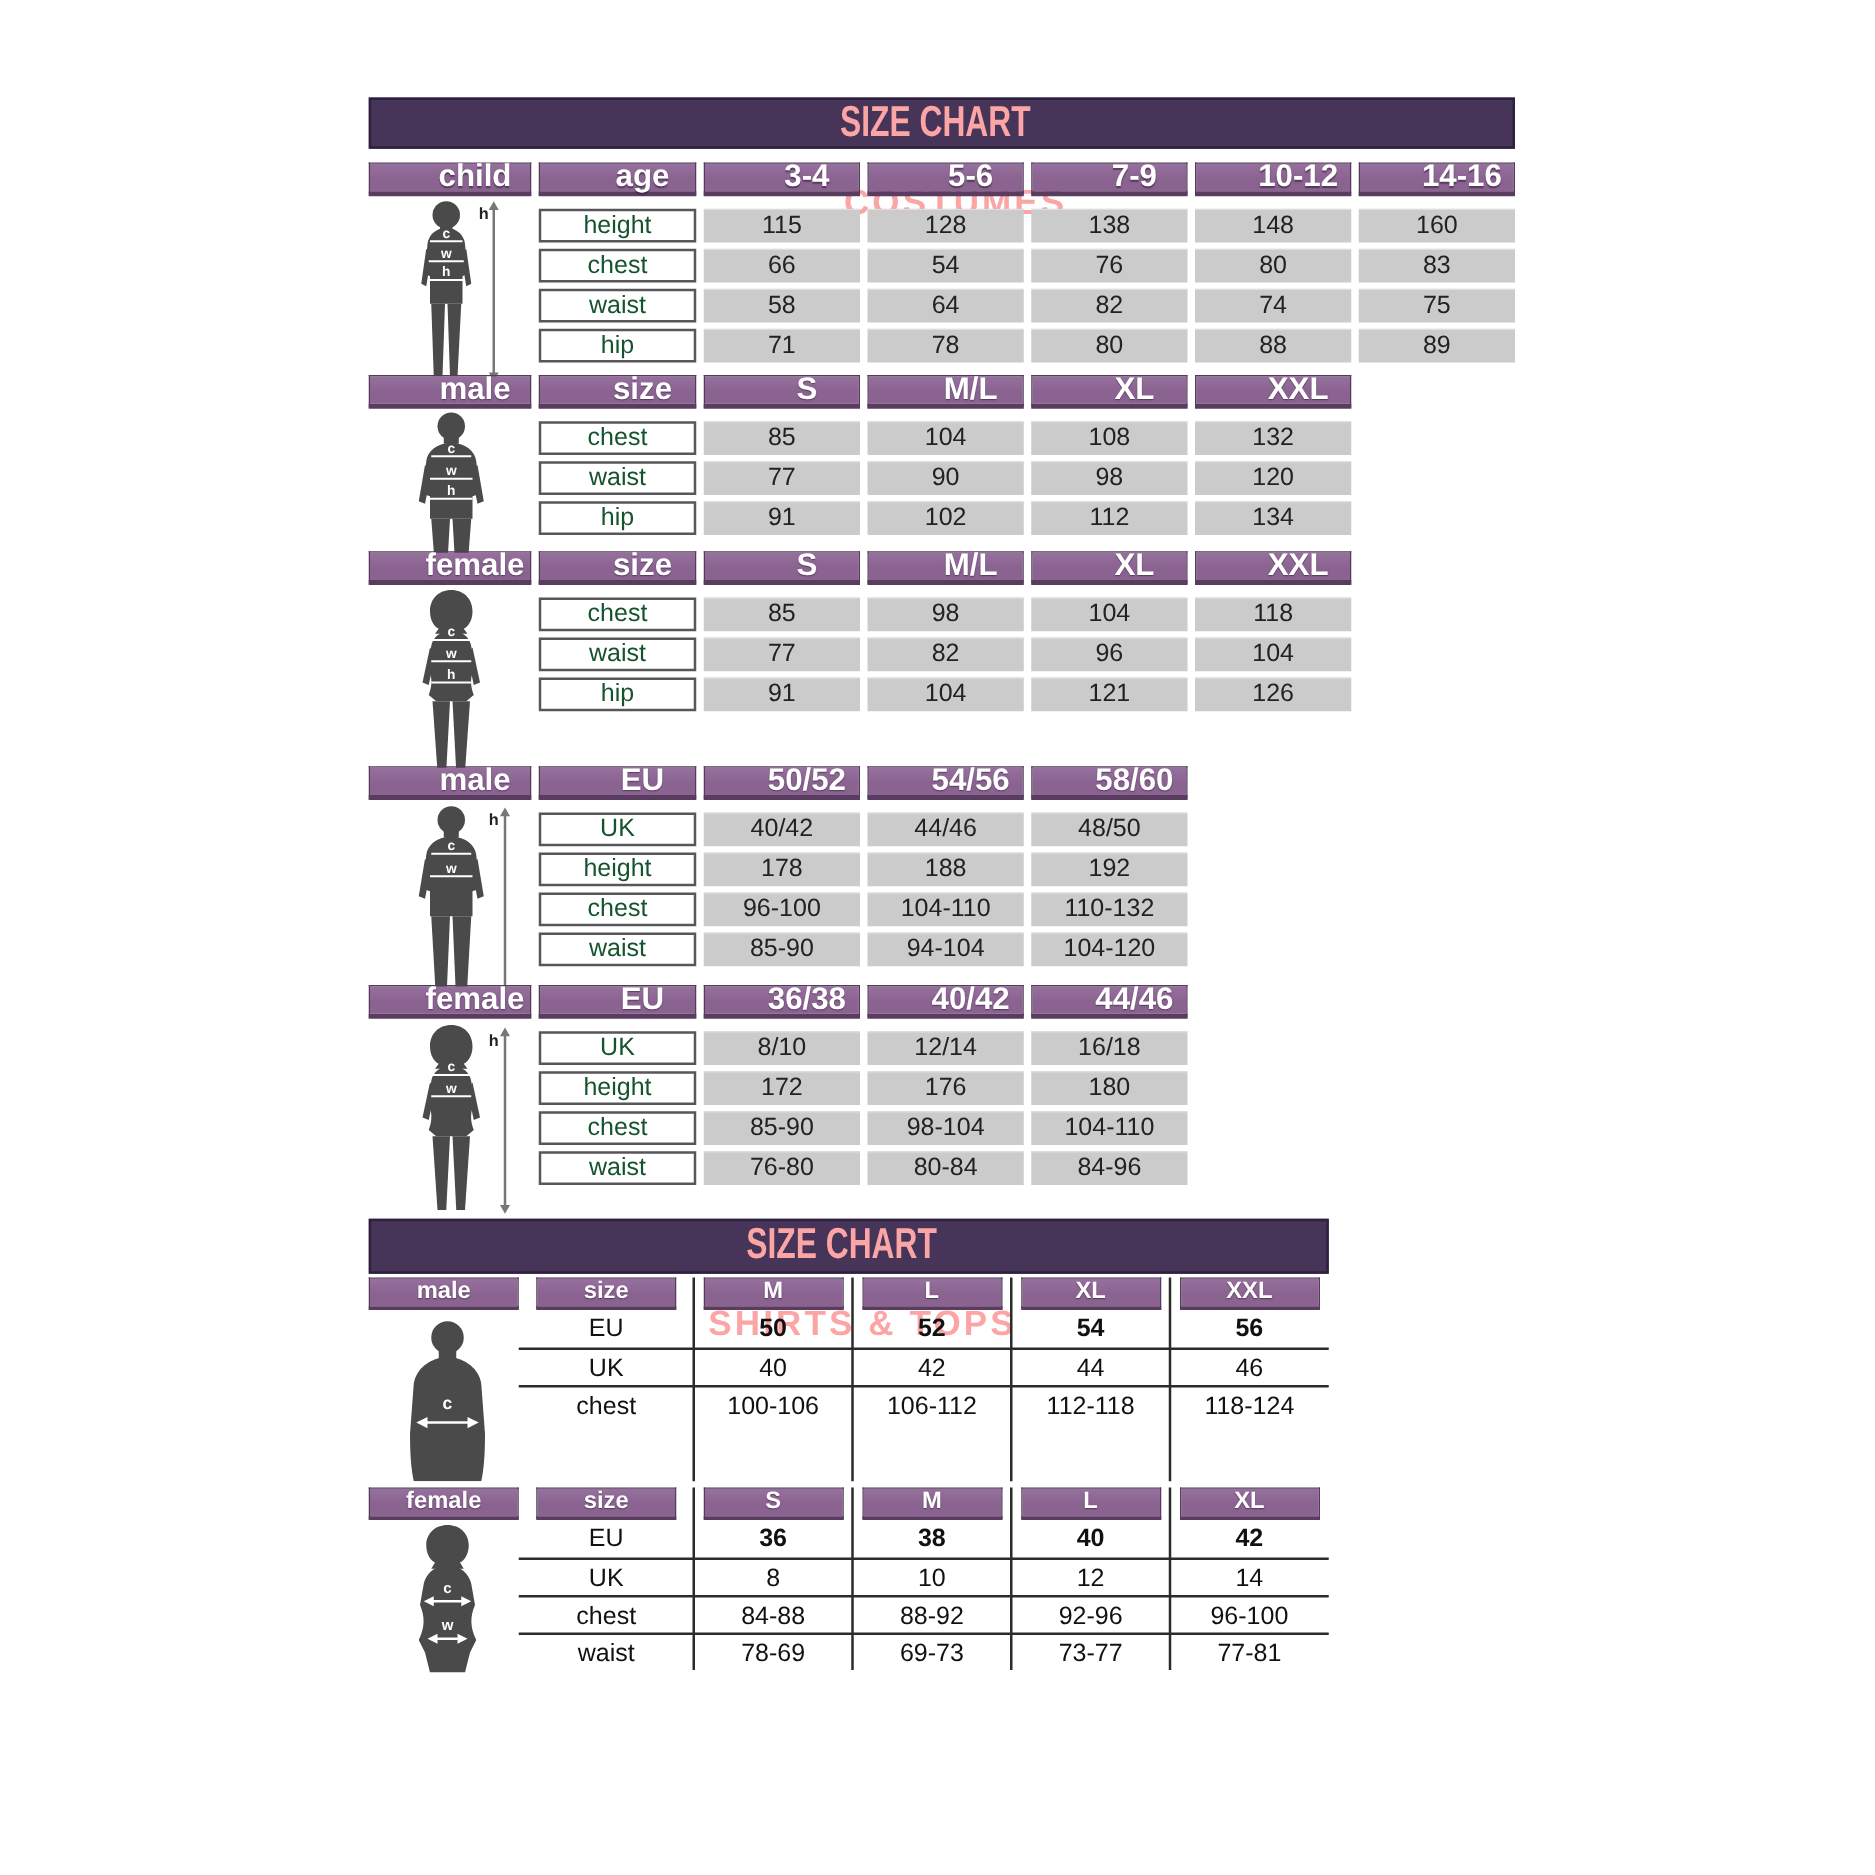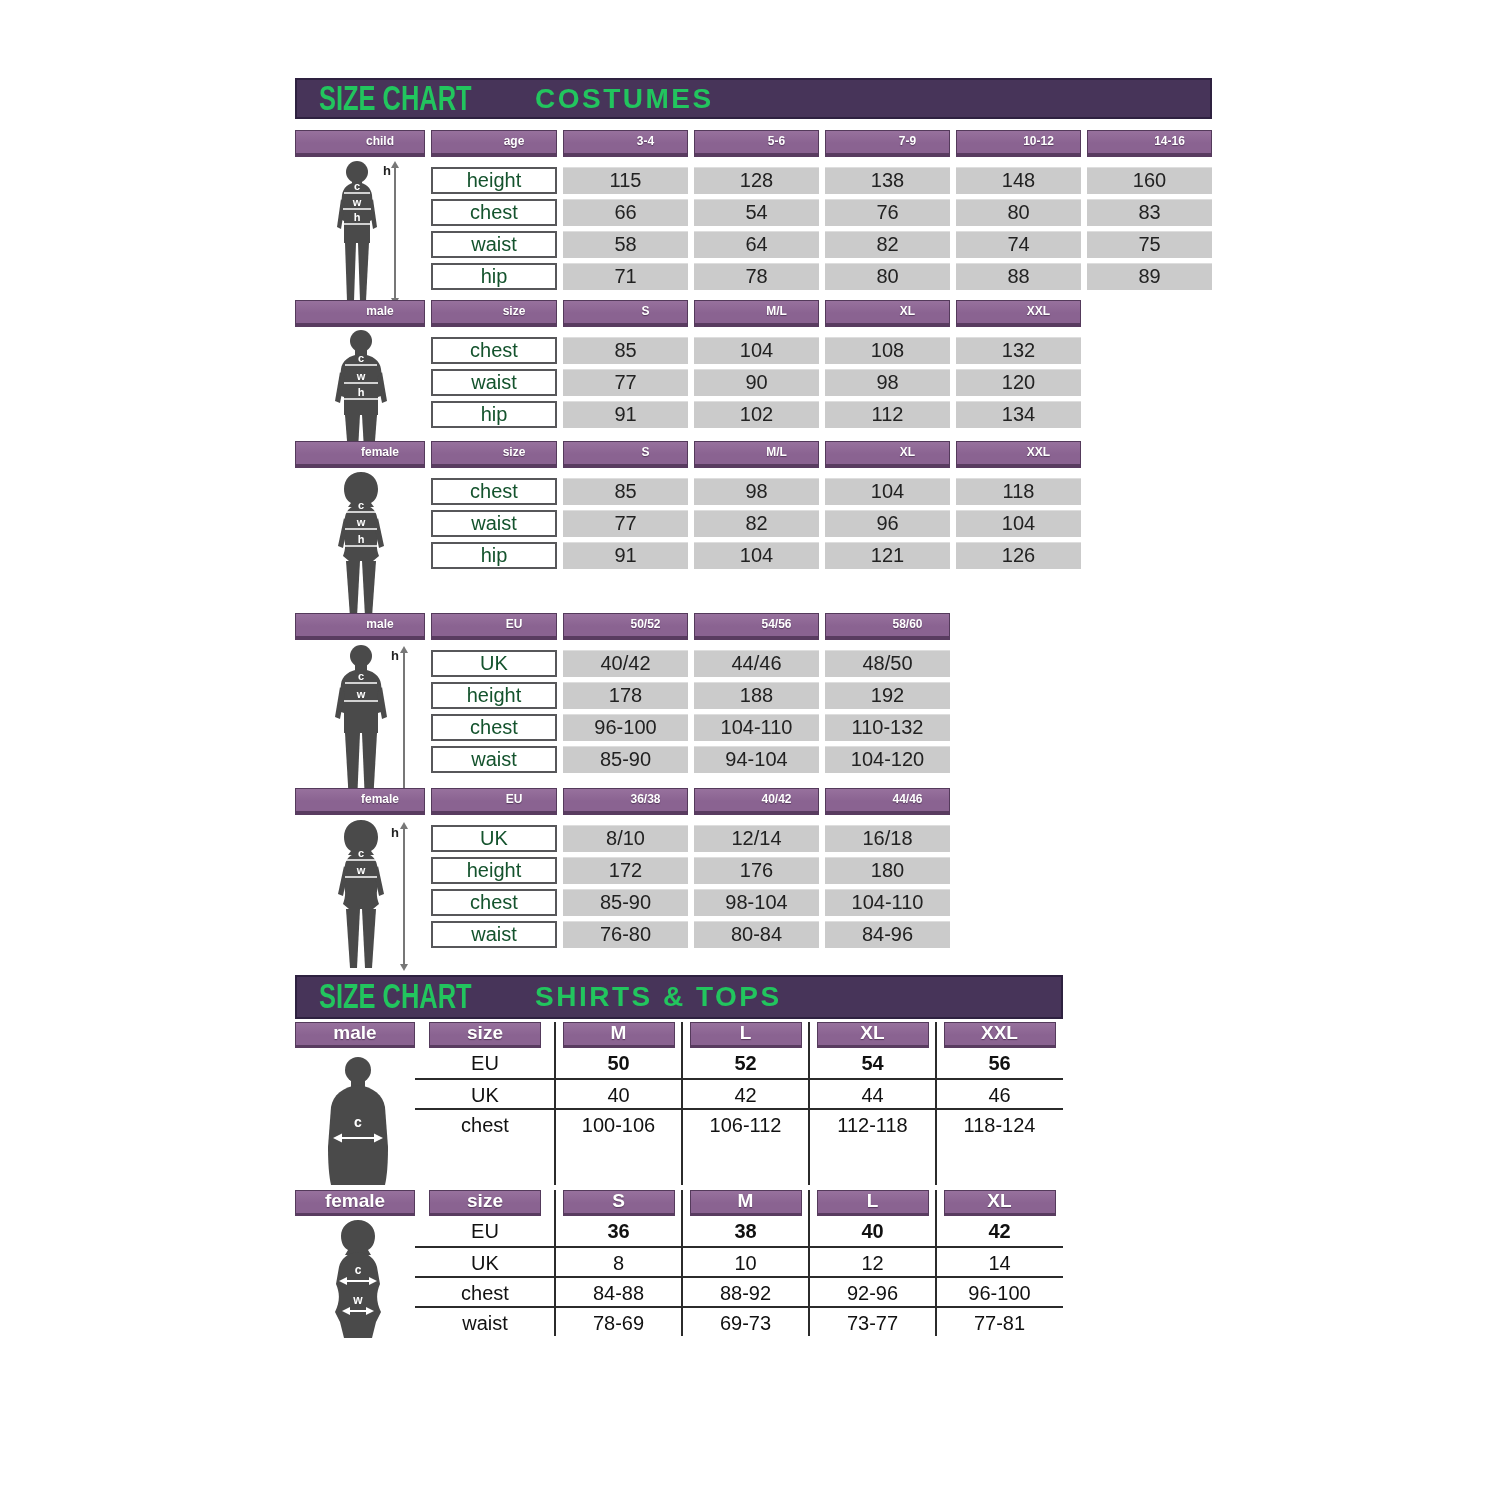--- a/index.html
+++ b/index.html
@@ -10,35 +10,35 @@
     background: #fff;
     font-family: "Liberation Sans", sans-serif;
     overflow: hidden;
   }
   .sheet { position: absolute; left: 295px; top: 78px; width: 917px; }
 
   
   .header1 {
     height: 41px; background: #473459; border: 2px solid #2e2140;
     display: flex; align-items: center; gap: 30px; padding-left: 22px;
-    color: #22c55e; margin-bottom: 11px;
+    color: #fca5a5; margin-bottom: 11px; flex-direction: column;
   }
   .header1.shirts { width: 768px; height: 44px; margin-bottom: 3px; }
   .h-title { font-size: 31px; font-weight: bold; transform: scale(.82,1.12); transform-origin: left center; letter-spacing: 0; white-space: nowrap; }
   .h-sub { font-size: 28px; font-weight: bold; letter-spacing: 2.5px; white-space: nowrap; }
 
   
   .tblock { position: relative; }
   .grid7 { display: grid; grid-template-columns: 130px 126px repeat(5,125px); column-gap: 6px; }
   .bannerrow { grid-auto-rows: 27px; }
   .datarows { grid-auto-rows: 27px; row-gap: 5px; margin-top: 10px; }
   .banner {
     background: linear-gradient(180deg,#97719d 0%, #8a6391 55%);
     border: 1px solid #543a5b; border-bottom: 4px solid #593c60;
-    color: #fff; font-weight: bold; font-size: 12px; line-height: 21px;
+    color: #fff; font-weight: bold; font-size: 25px; line-height: 21px;
     text-align: center; text-shadow: 0 1px 1px rgba(40,20,45,.55); padding-left: 40px;
   }
   .labelbox {
     grid-column: 2; background: #fff; border: 2px solid #57575a;
     text-align: center; font-size: 20px; line-height: 22px; color: #14532d;
   }
   .val { background: #cbcbcb; box-shadow: inset 0 1px 0 #dedede; text-align: center; font-size: 20px; line-height: 27px; color: #222; }
   .fig { position: absolute; pointer-events: none; }
   .fig text { font-family: "Liberation Sans", sans-serif; }
 

